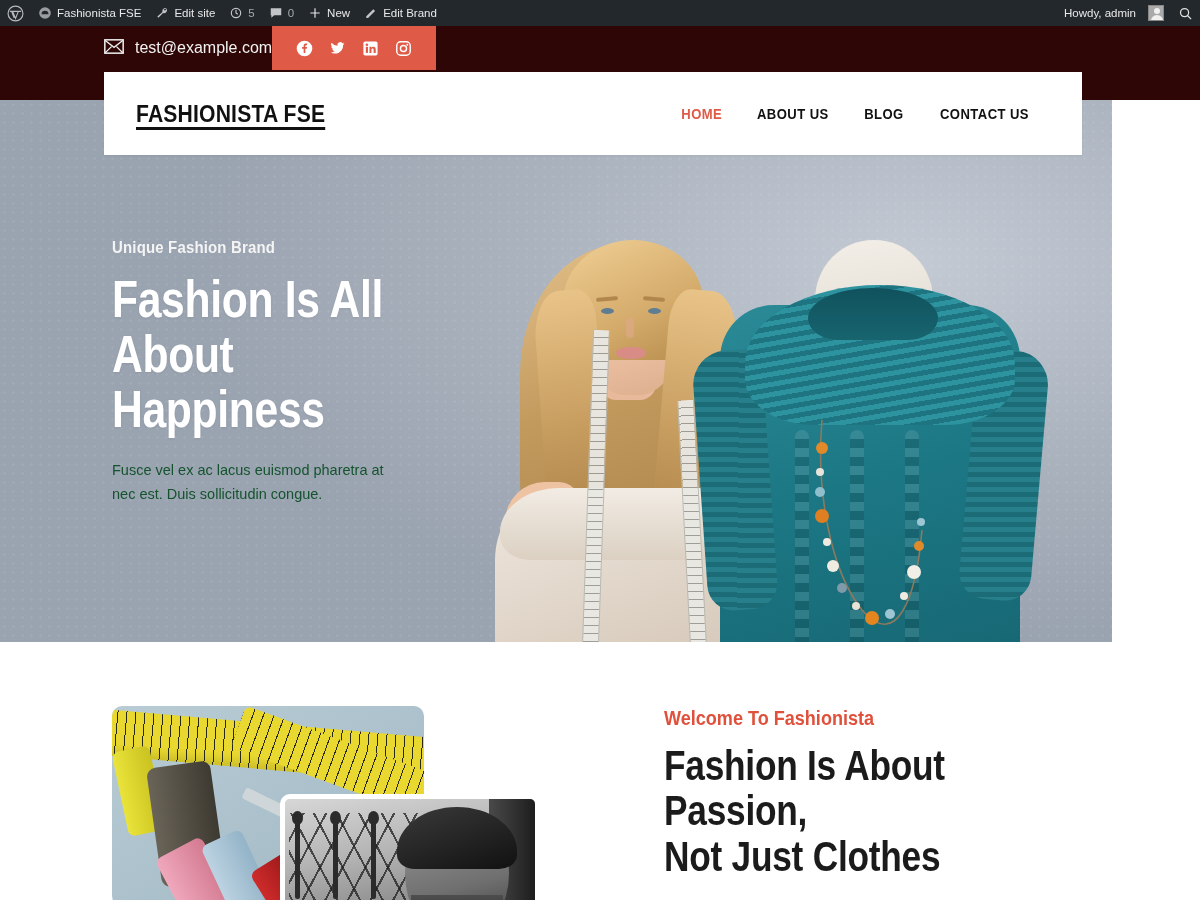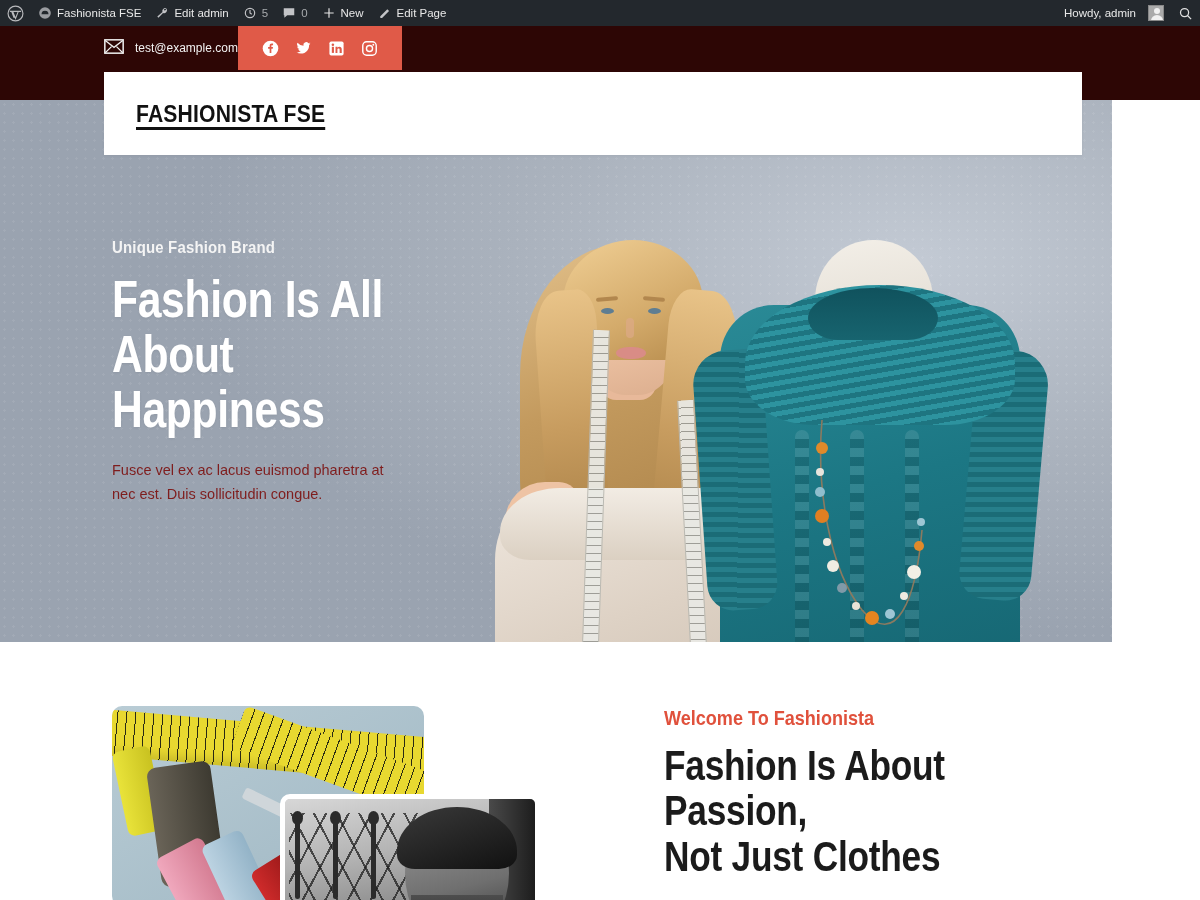--- a/index.html
+++ b/index.html
@@ -50,21 +50,21 @@
     width: 1200px; height: 74px;
     background: #2d0605;
     z-index: 60;
   }
   #topbar-inner {
     position: absolute; top: 0; left: 104px; right: 0; height: 44px;
     display: flex; align-items: center;
   }
   #email-block {
     display: flex; align-items: center; gap: 11px;
-    color: #f2f2f2; font-size: 12px;
+    color: #f2f2f2; font-size: 16px;
   }
   #phone-block {
     margin-left: auto;
     display: flex; align-items: center; gap: 11px;
     color: #f2f2f2; font-size: 17px;
     padding-right: 28px;
   }
   #social-block {
     width: 164px; height: 44px;
     background: #e05a48;
@@ -214,21 +214,21 @@
     letter-spacing:.2px; margin-bottom:14px;
     font-stretch: condensed; transform: scaleX(.88); transform-origin: left center;
   }
   #hero-title {
     color:#ffffff; font-size:52px; font-weight:700; line-height:1.06;
     letter-spacing:-.4px; margin-bottom:22px;
     font-stretch: condensed; transform: scaleX(.82); transform-origin: left center;
     text-shadow: 0 1px 3px rgba(0,0,0,.07);
   }
   #hero-desc {
-    color:#7f1d1d; font-size:14.5px; line-height:1.62; width:278px; margin-bottom:29px;
+    color:#14532d; font-size:14.5px; line-height:1.62; width:278px; margin-bottom:29px;
   }
   #hero-btn {
     display:inline-flex; align-items:center; justify-content:center;
     width:158px; height:48px; background:#ffffff; border:none; border-radius:26px;
     color:#161616; font-size:14px; font-weight:700; letter-spacing:.8px;
     font-stretch: condensed; cursor:pointer;
     box-shadow:0 1px 4px rgba(0,0,0,.10);
   }
 
   
@@ -348,21 +348,21 @@
         </svg>
     </span>
     <span>Fashionista FSE</span>
   </div>
   <div class="ab-item">
     <span class="ab-ico">
       <svg width="14" height="14" viewBox="0 0 24 24">
           <path d="M20 4c-2-1-4.5-.5-6 1s-1.8 3.6-1.1 5.3L4 18.2 5.8 20l8-8c1.7.7 3.8.4 5.3-1.1s2-4 1-6l-3.2 3.2-2.1-2.1z" fill="#c3c4c7"></path>
         </svg>
     </span>
-    <span>Edit admin</span>
+    <span>Edit site</span>
   </div>
   <div class="ab-item">
     <span class="ab-ico">
       <svg width="14" height="14" viewBox="0 0 24 24">
           <circle cx="12" cy="12" r="8" fill="none" stroke="#c3c4c7" stroke-width="2"></circle>
           <path d="M12 7v5l3 2" stroke="#c3c4c7" stroke-width="2" fill="none"></path>
         </svg>
     </span>
     <span class="ab-count">5</span>
   </div>
@@ -381,21 +381,21 @@
         </svg>
     </span>
     <span>New</span>
   </div>
   <div class="ab-item">
     <span class="ab-ico">
       <svg width="14" height="14" viewBox="0 0 24 24">
           <path d="M4 17.5L16 5.5l3 3L7 20.5H4z" fill="#c3c4c7"></path>
         </svg>
     </span>
-    <span>Edit Page</span>
+    <span>Edit Brand</span>
   </div>
 
   <div id="ab-right">
     <div class="ab-item">
       <span>Howdy, admin</span>
       <span class="ab-avatar"></span>
     </div>
     <div class="ab-item">
       <span class="ab-ico">
         <svg width="15" height="15" viewBox="0 0 24 24">
@@ -509,20 +509,26 @@
     <div id="hero-title">
       <div>Fashion Is All</div>
       <div>About Happiness</div>
     </div>
     <div id="hero-desc">Fusce vel ex ac lacus euismod pharetra at nec est. Duis sollicitudin congue.</div>
   </div>
 </section>
 
 <header id="site-header">
   <div id="site-title">FASHIONISTA FSE</div>
+  <nav id="main-nav">
+    <a class="nav-link active">HOME</a>
+    <a class="nav-link">ABOUT US</a>
+    <a class="nav-link">BLOG</a>
+    <a class="nav-link">CONTACT US</a>
+  </nav>
 </header>
 
 <section id="welcome">
   <div id="img-stack">
     <div id="photo-threads">
       <div id="tape-yellow"></div>
       <div id="tape-yellow2"></div>
       <div class="spool" id="sp-yellow"></div>
       <div class="spool" id="sp-dark"></div>
       <div class="spool" id="scissors"></div>

